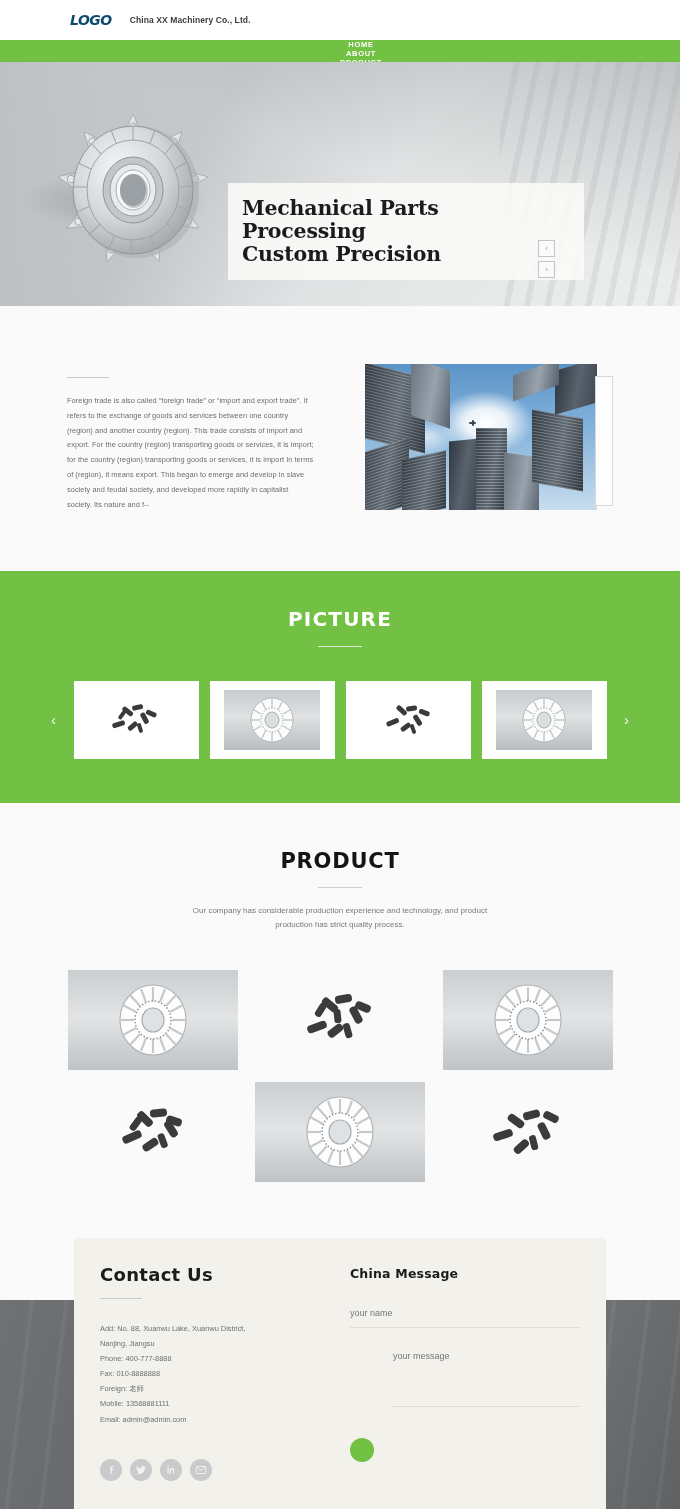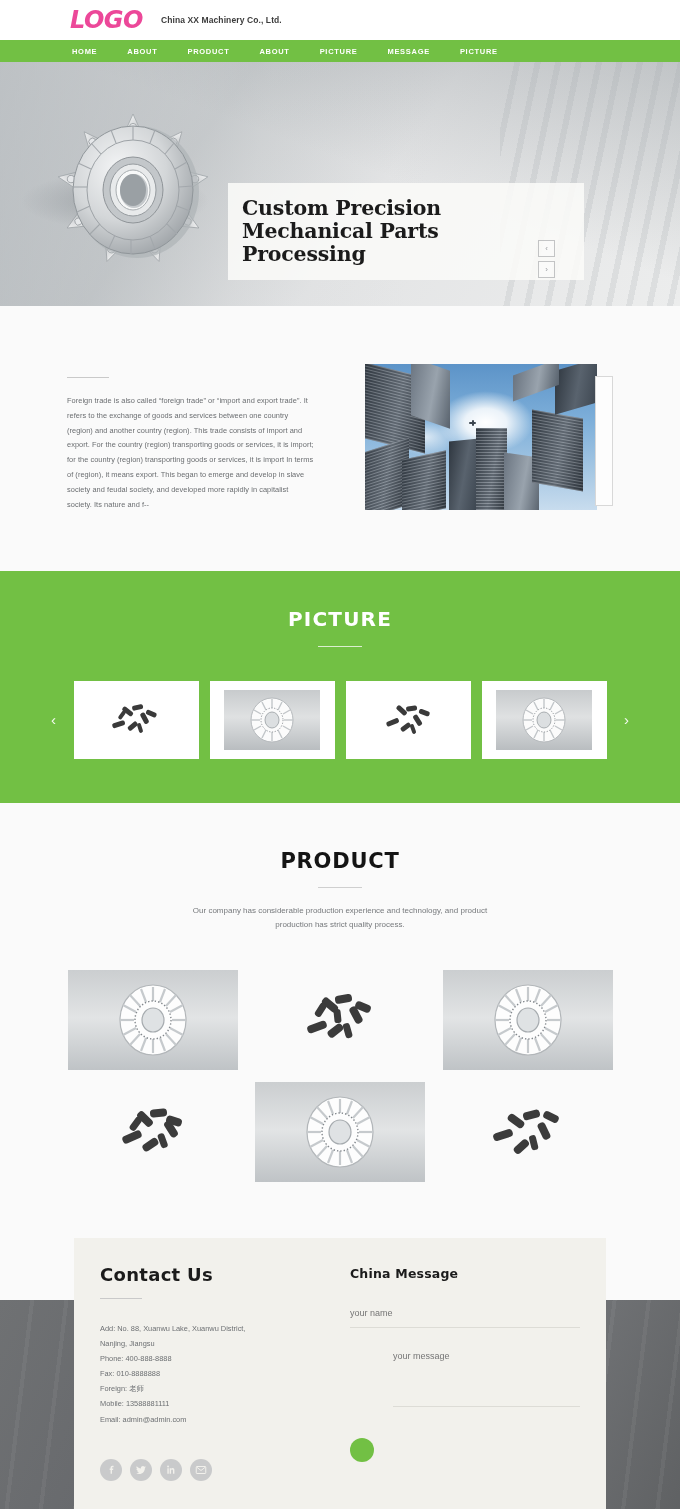--- a/index.html
+++ b/index.html
@@ -16,39 +16,40 @@
     height: 40px;
     background: #ffffff;
     display: flex;
     align-items: center;
     padding-left: 70px;
   }
   .logo-mark {
     font-family: "DejaVu Sans", sans-serif;
     font-weight: bold;
     font-style: italic;
-    font-size: 24px;
-    color: #ec4899;
+    font-size: 14px;
+    color: #0c4a6e;
     letter-spacing: -0.5px;
   }
   .logo-tagline {
     margin-left: 18px;
     font-size: 8.5px;
     font-weight: bold;
     color: #3c3c3c;
     letter-spacing: 0.1px;
   }
 
   
   .nav {
     height: 22px;
     background: #72c044;
     display: flex;
     align-items: center;
     padding-left: 72px;
+    flex-direction: column;
   }
   .nav-item {
     color: #ffffff;
     font-size: 7.5px;
     font-weight: bold;
     letter-spacing: 0.7px;
     margin-right: 30px;
     cursor: pointer;
     white-space: nowrap;
   }
@@ -464,22 +465,22 @@
         <ellipse cx="0" cy="0" rx="23" ry="26" fill="#e8eaeb" stroke="#969b9f" stroke-width="1"></ellipse>
         <ellipse cx="0" cy="0" rx="17" ry="20" fill="#f7f8f8" stroke="#a8adb0" stroke-width="1"></ellipse>
         <ellipse cx="1" cy="1" rx="14" ry="17" fill="#c5c9cc"></ellipse>
         <ellipse cx="0" cy="0" rx="13" ry="16" fill="#9aa0a4"></ellipse>
       </g>
     </svg>
   </div>
 
   <div class="hero-panel">
     <div class="hero-title">
+      <div>Mechanical Parts Processing</div>
       <div>Custom Precision</div>
-      <div>Mechanical Parts Processing</div>
     </div>
   </div>
 
   <div class="hero-arrows">
     <div class="hero-arrow">‹</div>
     <div class="hero-arrow">›</div>
   </div>
 </div>
 
 <div class="about">
@@ -743,21 +744,21 @@
   <div class="contact-dark-bg"></div>
 
   <div class="contact-card">
 
     <div class="contact-left">
       <div class="contact-title">Contact Us</div>
       <div class="rule-left"></div>
       <div class="contact-info">
         <div>Add: No. 88, Xuanwu Lake, Xuanwu District,</div>
         <div>Nanjing, Jiangsu</div>
-        <div>Phone: 400-888-8888</div>
+        <div>Phone: 400-777-8888</div>
         <div>Fax: 010-8888888</div>
         <div>Foreign: 老师</div>
         <div>Mobile: 13588881111</div>
         <div>Email: admin@admin.com</div>
       </div>
       <div class="socials">
         <div class="social">
           <svg width="11" height="11" viewBox="0 0 24 24" fill="#f2f1ec">
               <path d="M14 7h2.5V4H14c-2.2 0-4 1.8-4 4v2H8v3h2v8h3v-8h2.5l.5-3H13V8c0-.6.4-1 1-1z"></path>
             </svg>

